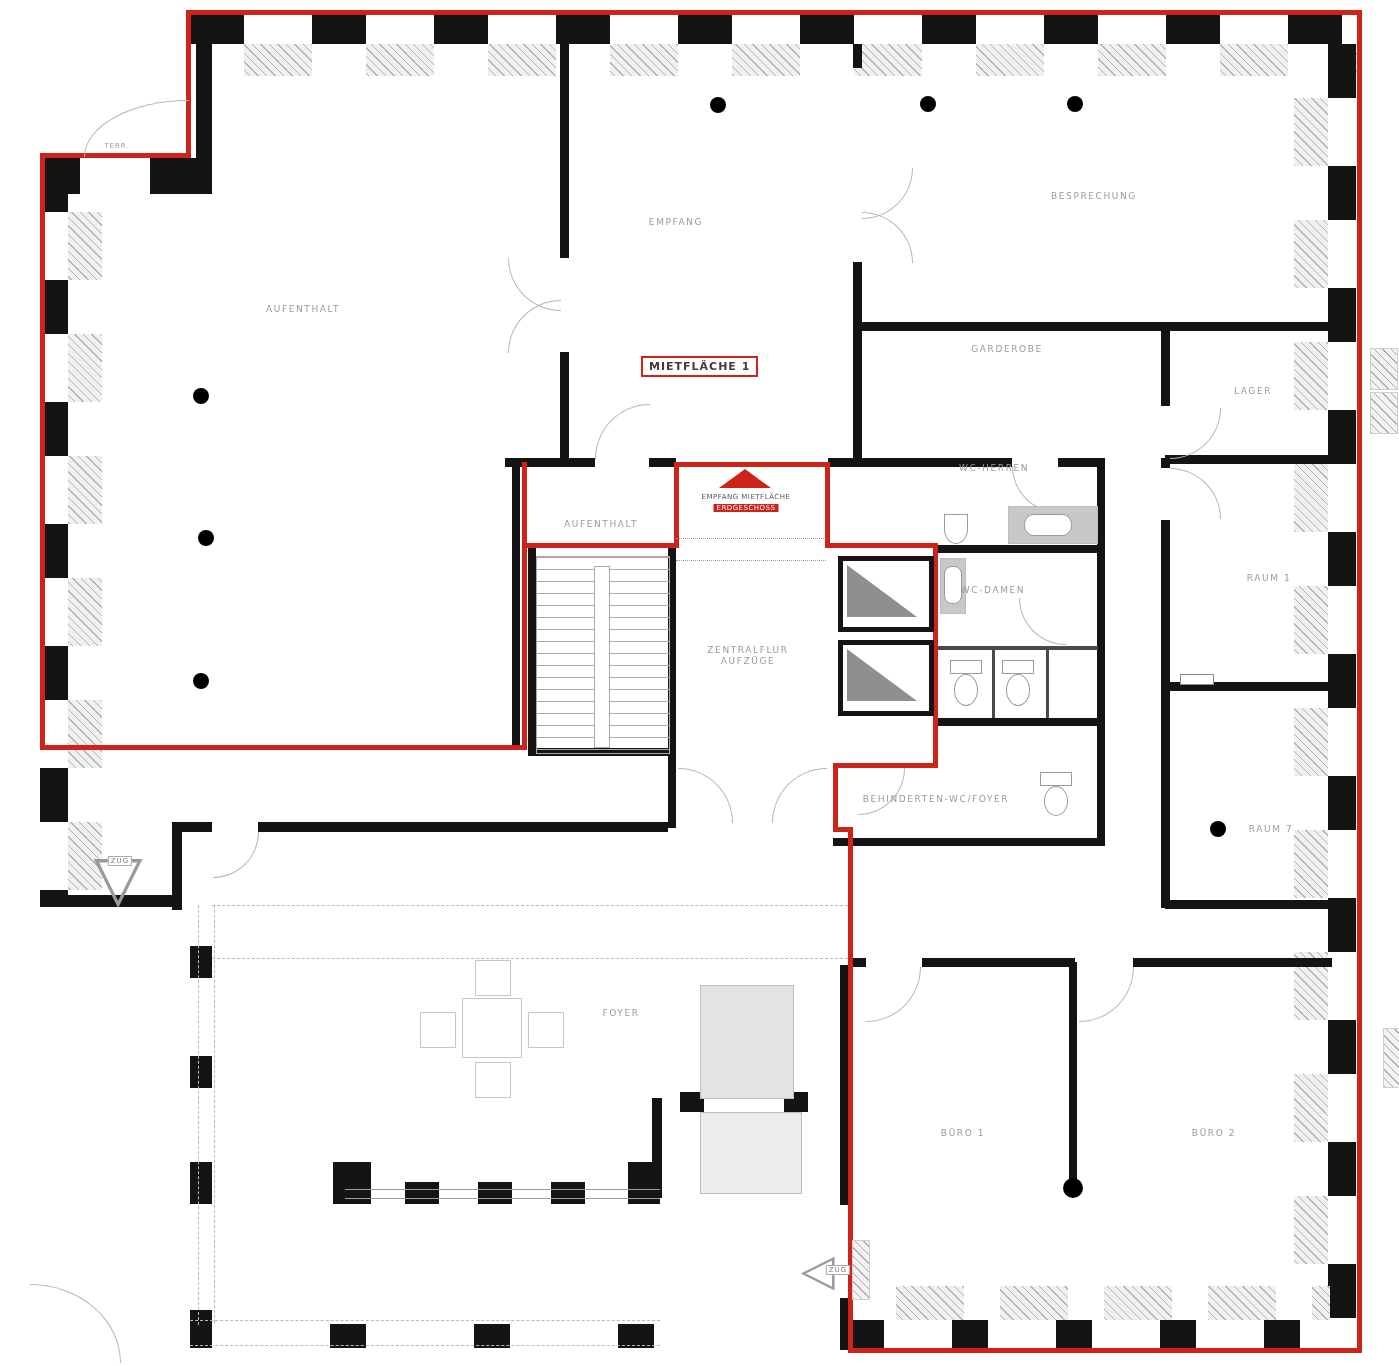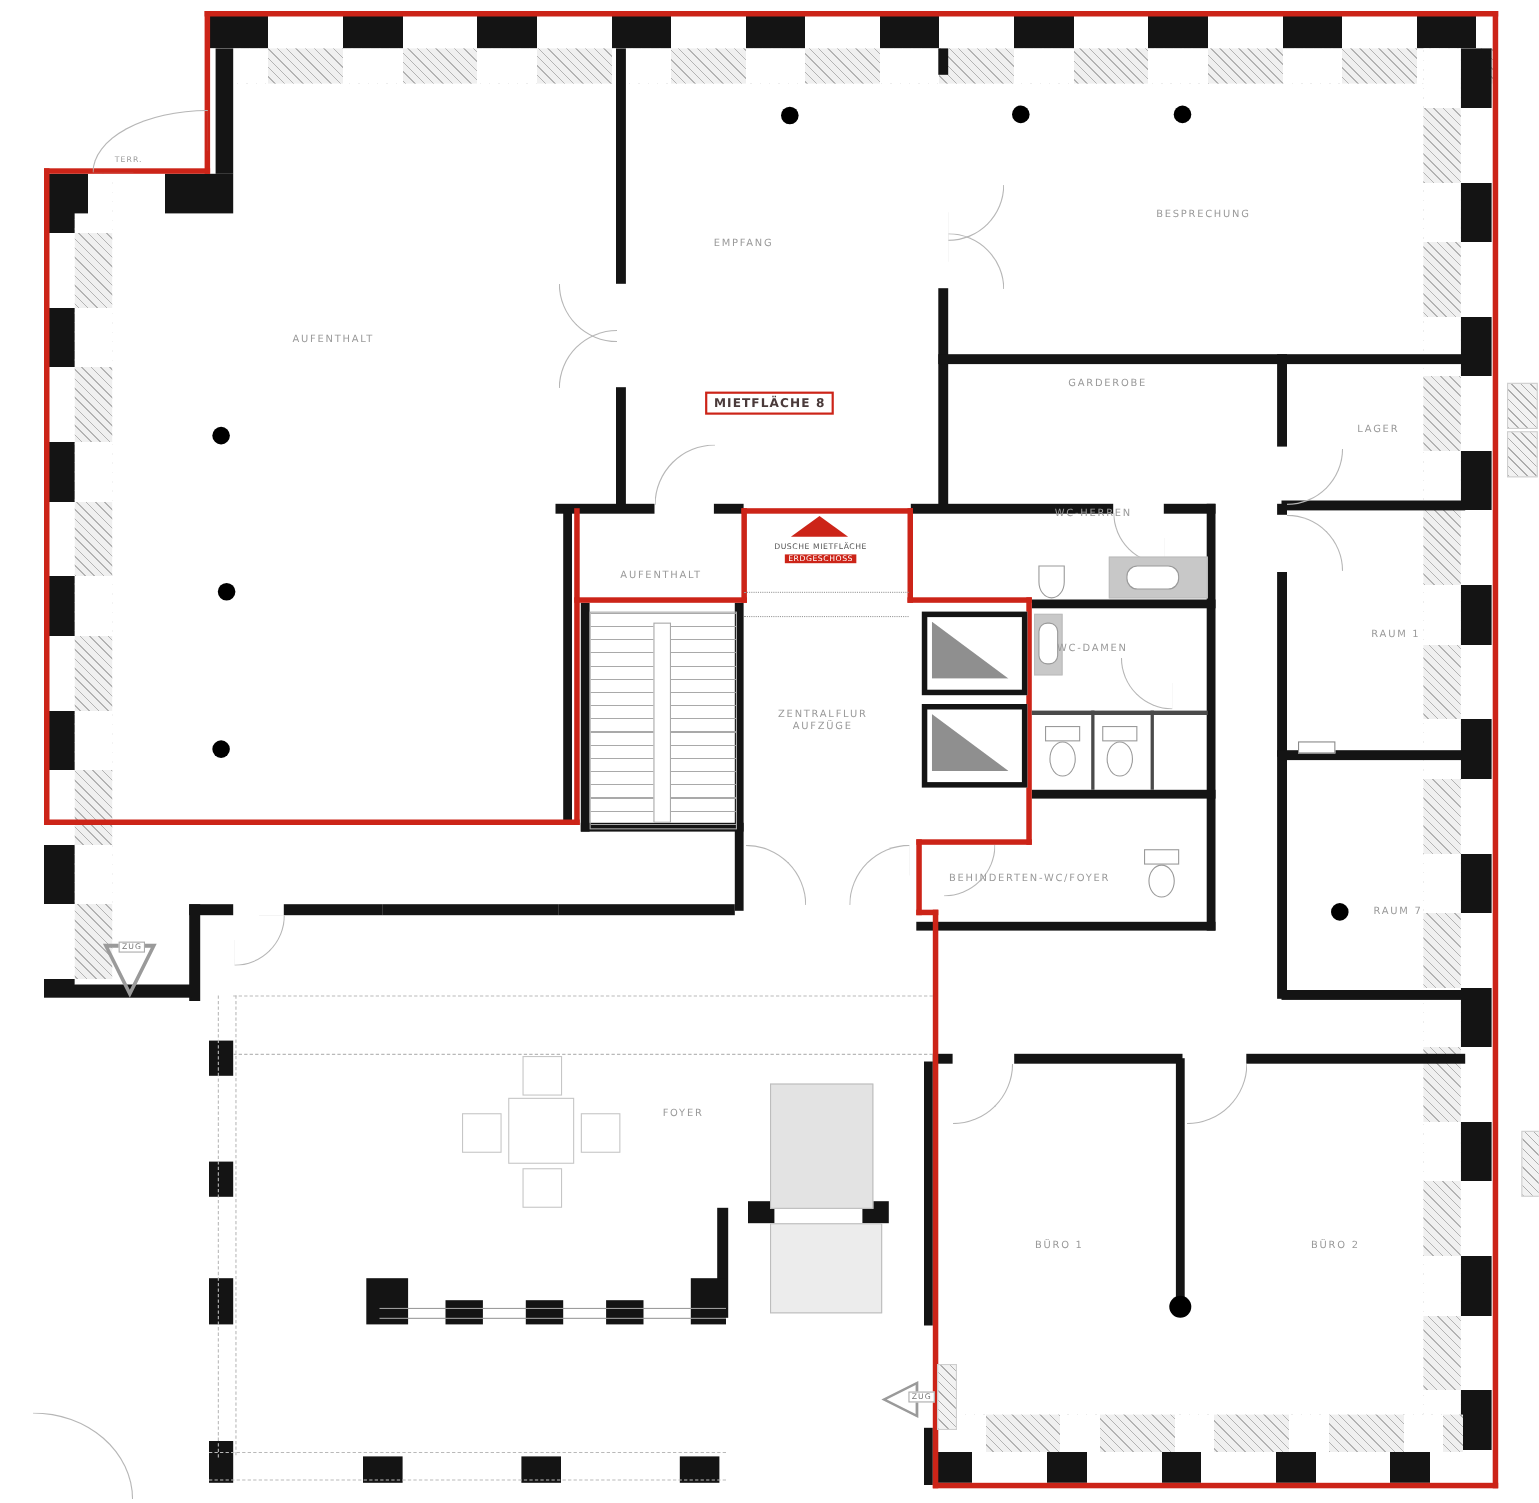--- a/index.html
+++ b/index.html
@@ -216,30 +216,30 @@
   <div class="dot" style="left:193px;top:388px"></div>
   <div class="dot" style="left:198px;top:530px"></div>
   <div class="dot" style="left:193px;top:673px"></div>
   <div class="dot" style="left:710px;top:97px"></div>
   <div class="dot" style="left:920px;top:96px"></div>
   <div class="dot" style="left:1067px;top:96px"></div>
   <div class="dot" style="left:1210px;top:821px"></div>
   <div class="dot" style="left:1063px;top:1178px;width:20px;height:20px"></div>
 
   <div class="red-arrow" style="left:719px;top:469px"></div>
-  <div class="ent1" style="left:746px;top:497px">DUSCHE MIETFLÄCHE</div>
+  <div class="ent1" style="left:746px;top:497px">EMPFANG MIETFLÄCHE</div>
   <div class="ent2" style="left:746px;top:508px">ERDGESCHOSS</div>
 
   <div class="glyph" style="left:118px;top:878px;font-size:64px">▽</div>
   <div class="tinybox" style="left:120px;top:861px">ZUG</div>
   <div class="glyph" style="left:818px;top:1270px;font-size:44px">◁</div>
   <div class="tinybox" style="left:838px;top:1270px">ZUG</div>
   <div class="lbl lbl-sm" style="left:117px;top:146px">TERR.</div>
 
-  <div class="area-box" style="left:641px;top:356px">MIETFLÄCHE 8</div>
+  <div class="area-box" style="left:641px;top:356px">MIETFLÄCHE 1</div>
 
   <div class="lbl" style="left:303px;top:309px">AUFENTHALT</div>
   <div class="lbl" style="left:676px;top:222px">EMPFANG</div>
   <div class="lbl" style="left:1094px;top:196px">BESPRECHUNG</div>
   <div class="lbl" style="left:1007px;top:349px">GARDEROBE</div>
   <div class="lbl" style="left:1253px;top:391px">LAGER</div>
   <div class="lbl" style="left:1269px;top:578px">RAUM 1</div>
   <div class="lbl" style="left:1271px;top:829px">RAUM 7</div>
   <div class="lbl" style="left:601px;top:524px">AUFENTHALT</div>
   <div class="lbl" style="left:748px;top:656px">

